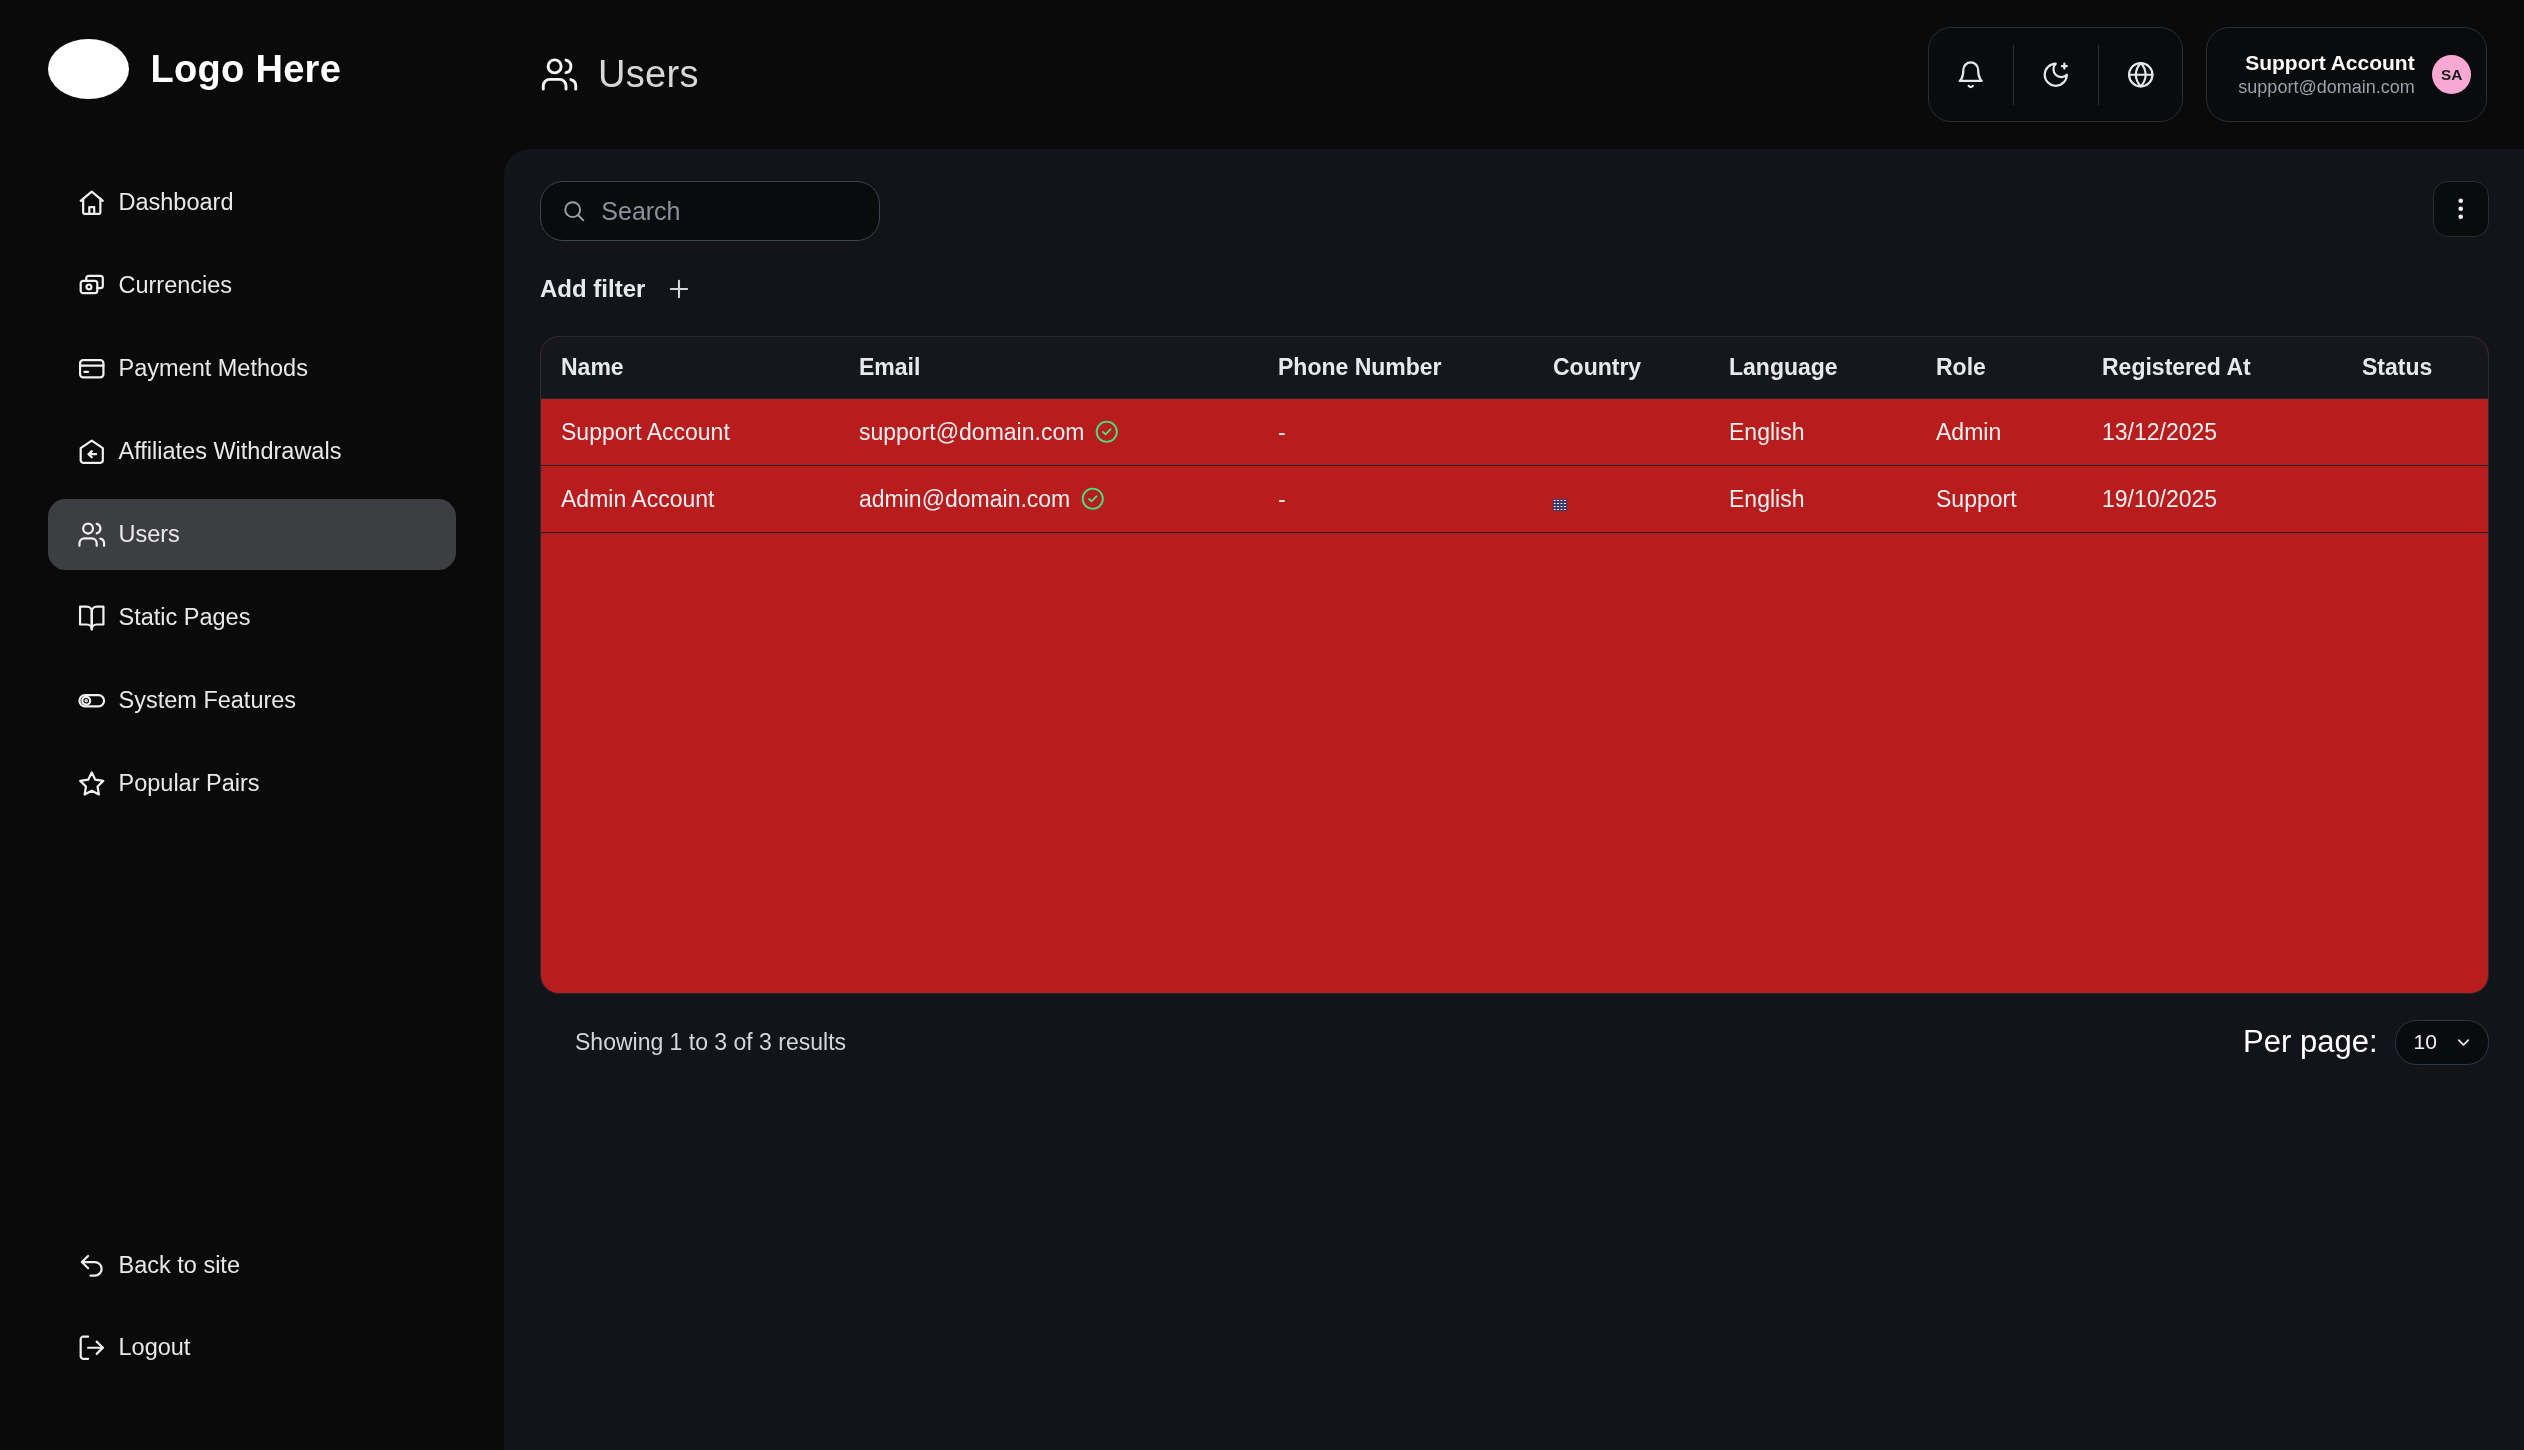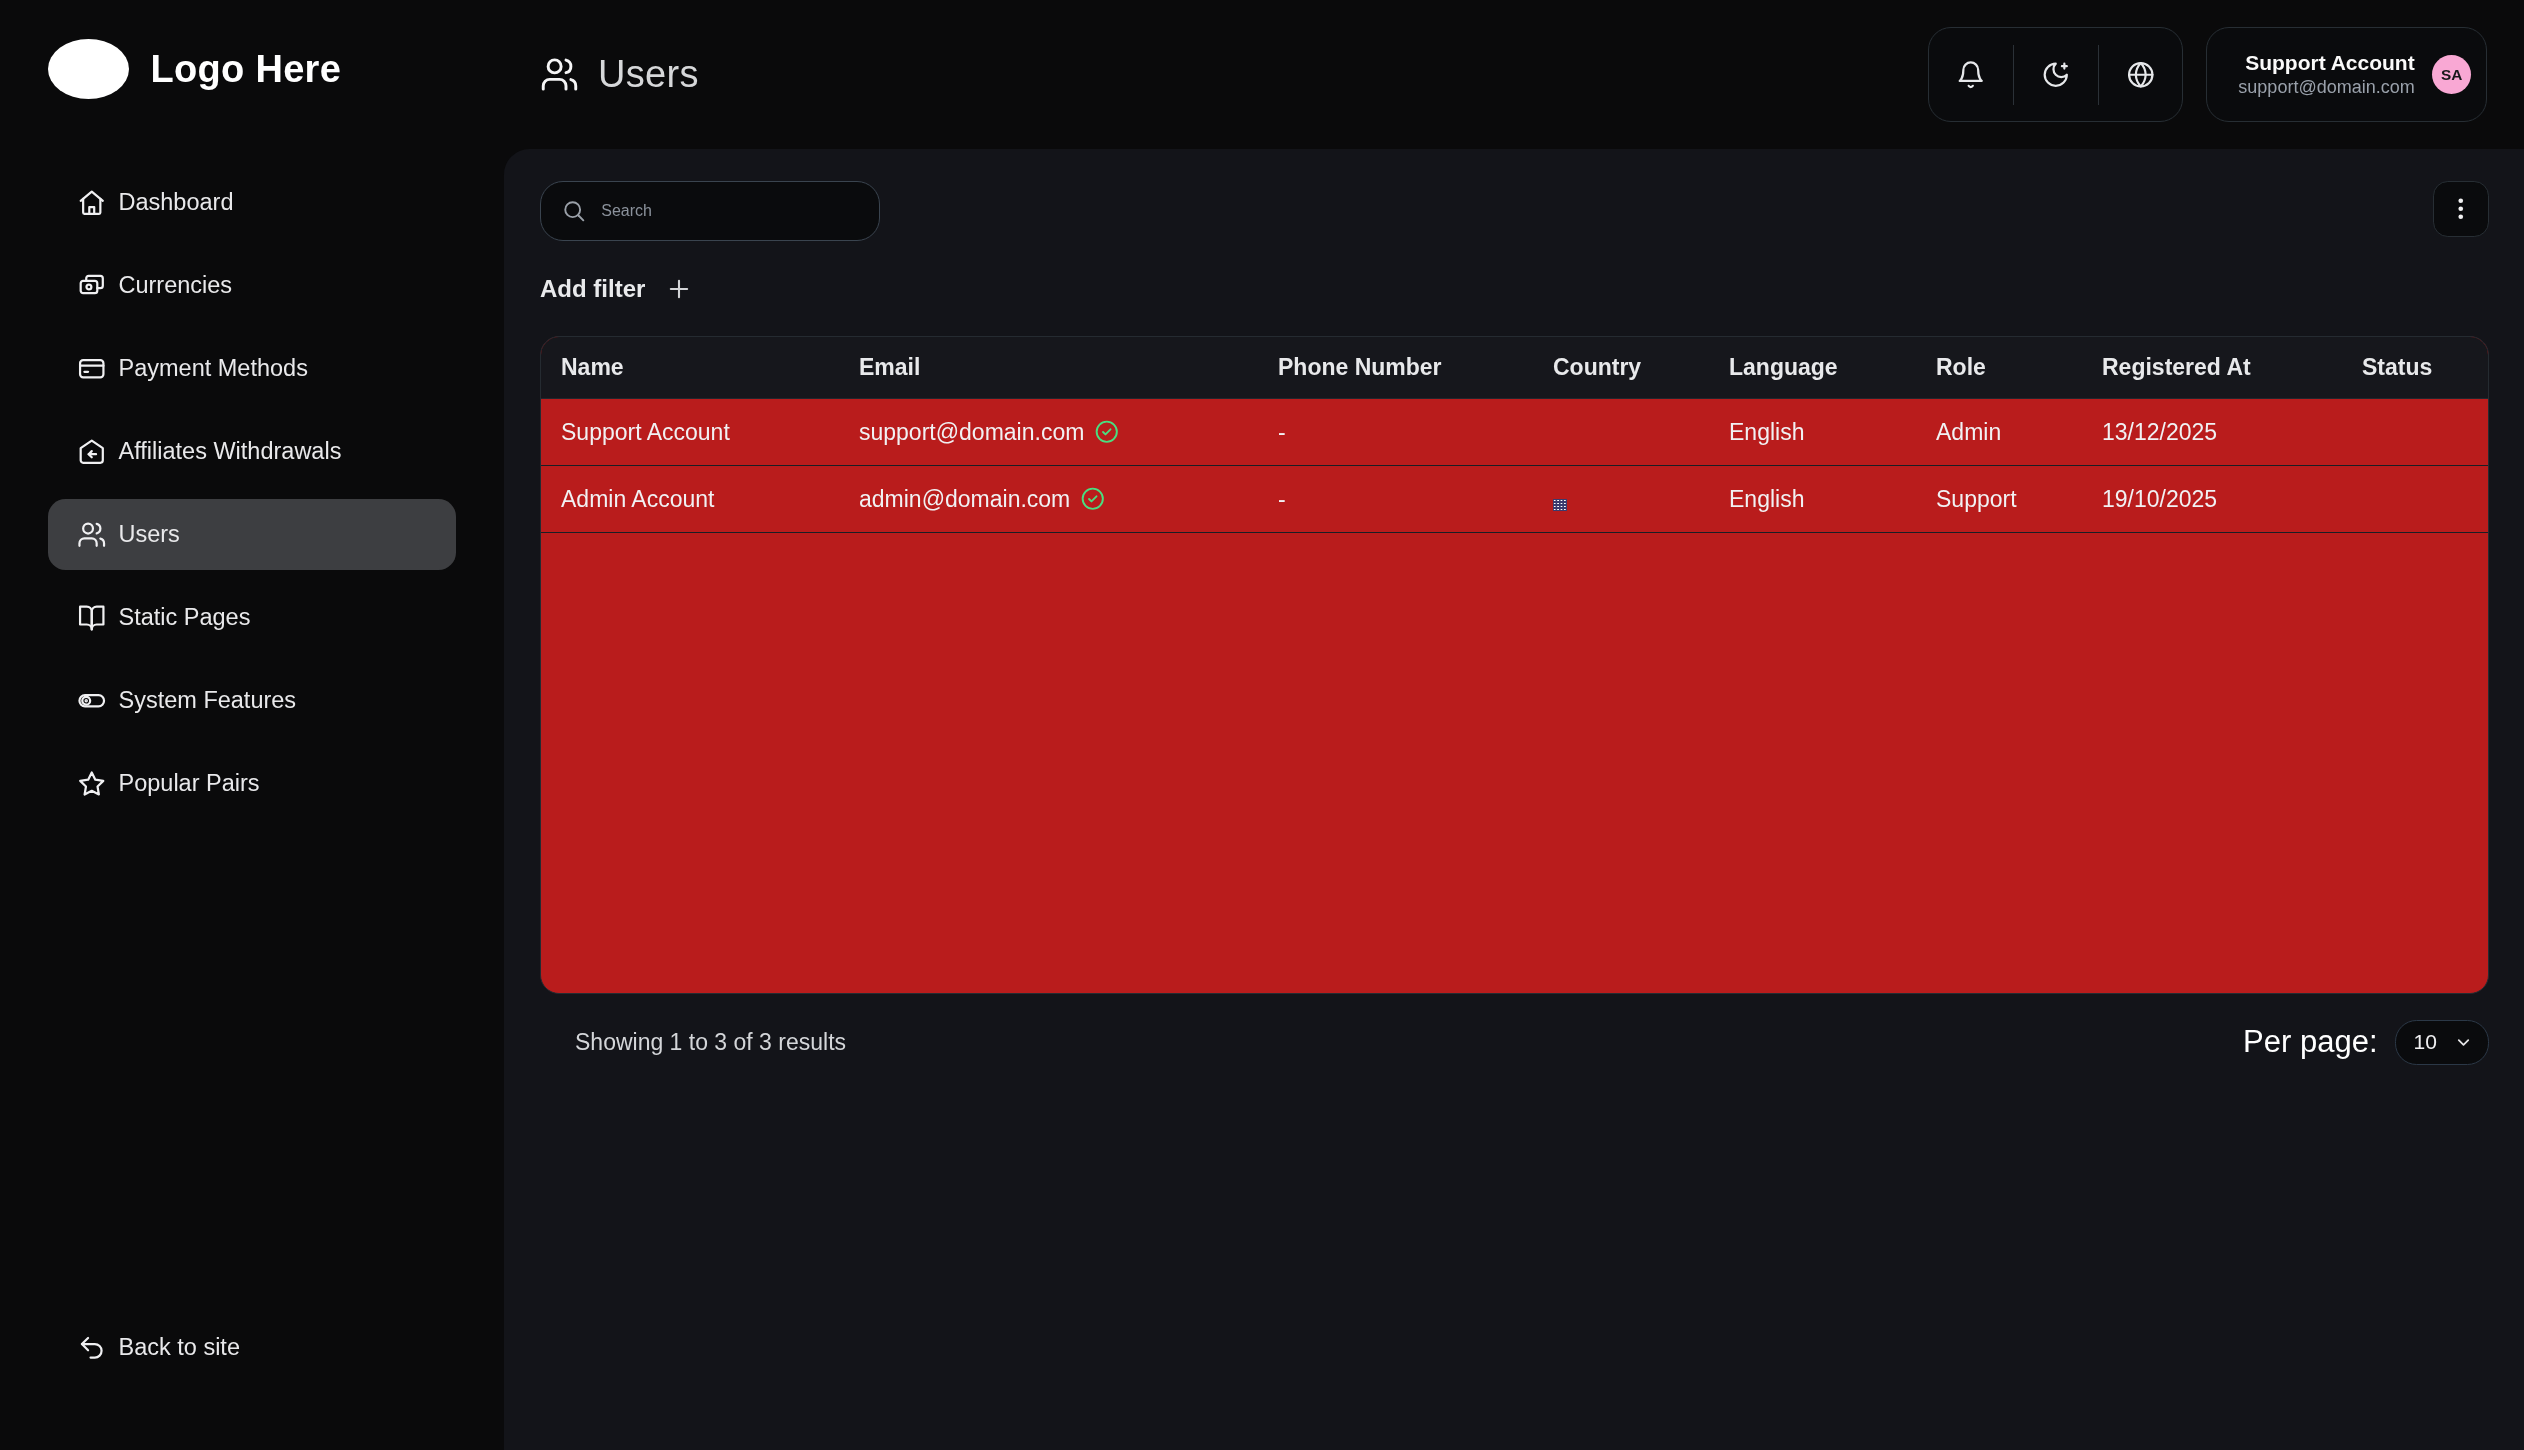--- a/index.html
+++ b/index.html
@@ -34,21 +34,21 @@
   .account-text{text-align:right}
   .account-name{font-size:21px;font-weight:700;color:#fafafa;line-height:1.25}
   .account-email{font-size:18px;color:#9aa1ab;line-height:1.25}
   .avatar{width:39px;height:39px;border-radius:50%;background:#f9a8d4;color:#17181a;font-size:15.4px;font-weight:700;display:flex;align-items:center;justify-content:center}
 
   
   .main{position:absolute;left:504px;top:149px;right:0;bottom:0;background:#131419;border-top-left-radius:25.5px;padding:32px 36px 0 36px}
   .toolbar{display:flex;align-items:flex-start;justify-content:space-between}
   .search-box{display:flex;align-items:center;gap:14.8px;width:340px;height:60px;border:1.3px solid #3a444f;border-radius:23px;background:#0a0b0d;padding:0 20px}
   .search-box .ic{width:25.5px;height:25.5px;color:#9aa0a8}
-  .search-box input{flex:1;background:transparent;border:none;outline:none;color:#e8e8ea;font-size:16px;font-family:inherit}
+  .search-box input{flex:1;background:transparent;border:none;outline:none;color:#e8e8ea;font-size:25px;font-family:inherit}
   .search-box input::placeholder{color:#8b929c}
   .kebab-btn{width:56px;height:56px;border:1.3px solid #272e34;border-radius:14.8px;background:#0a0b0d;display:flex;align-items:center;justify-content:center;cursor:pointer;color:#f2f2f3}
   .kebab-btn .ic{width:29.5px;height:29.5px}
   .filter-row{display:flex;align-items:center;gap:20px;margin-top:32px;height:32px}
   .filter-row span{font-size:24px;font-weight:700;color:#e9eaec}
   .filter-row .ic{width:28px;height:28px;color:#d2d4d7;cursor:pointer}
 
   
   .card{margin-top:31px;height:658px;border:1.3px solid #252b31;border-radius:19px;background:#b91c1c;overflow:hidden;display:flex;flex-direction:column}
   .tgrid{display:grid;grid-template-columns:298px 419px 275px 176px 207px 166px 260px 1fr;align-items:center;padding-left:20px}
@@ -265,20 +265,26 @@
         </div>
       </nav>
 
     <div class="nav-bottom">
 
     <div class="nav-item">
           <svg class="ic" viewBox="0 0 44 44" width="29.5" height="29.5">
             <use href="#i-undo"></use>
           </svg>
           <span>Back to site</span>
+        </div>
+        <div class="nav-item">
+          <svg class="ic" viewBox="0 0 44 44" width="29.5" height="29.5">
+            <use href="#i-logout"></use>
+          </svg>
+          <span>Logout</span>
         </div>
       </div>
   </aside>
 
   <header class="header">
     <div class="page-title">
       <svg class="ic" viewBox="0 0 58 58" width="39" height="39">
           <use href="#i-users"></use>
         </svg>
       <h1>Users</h1>

